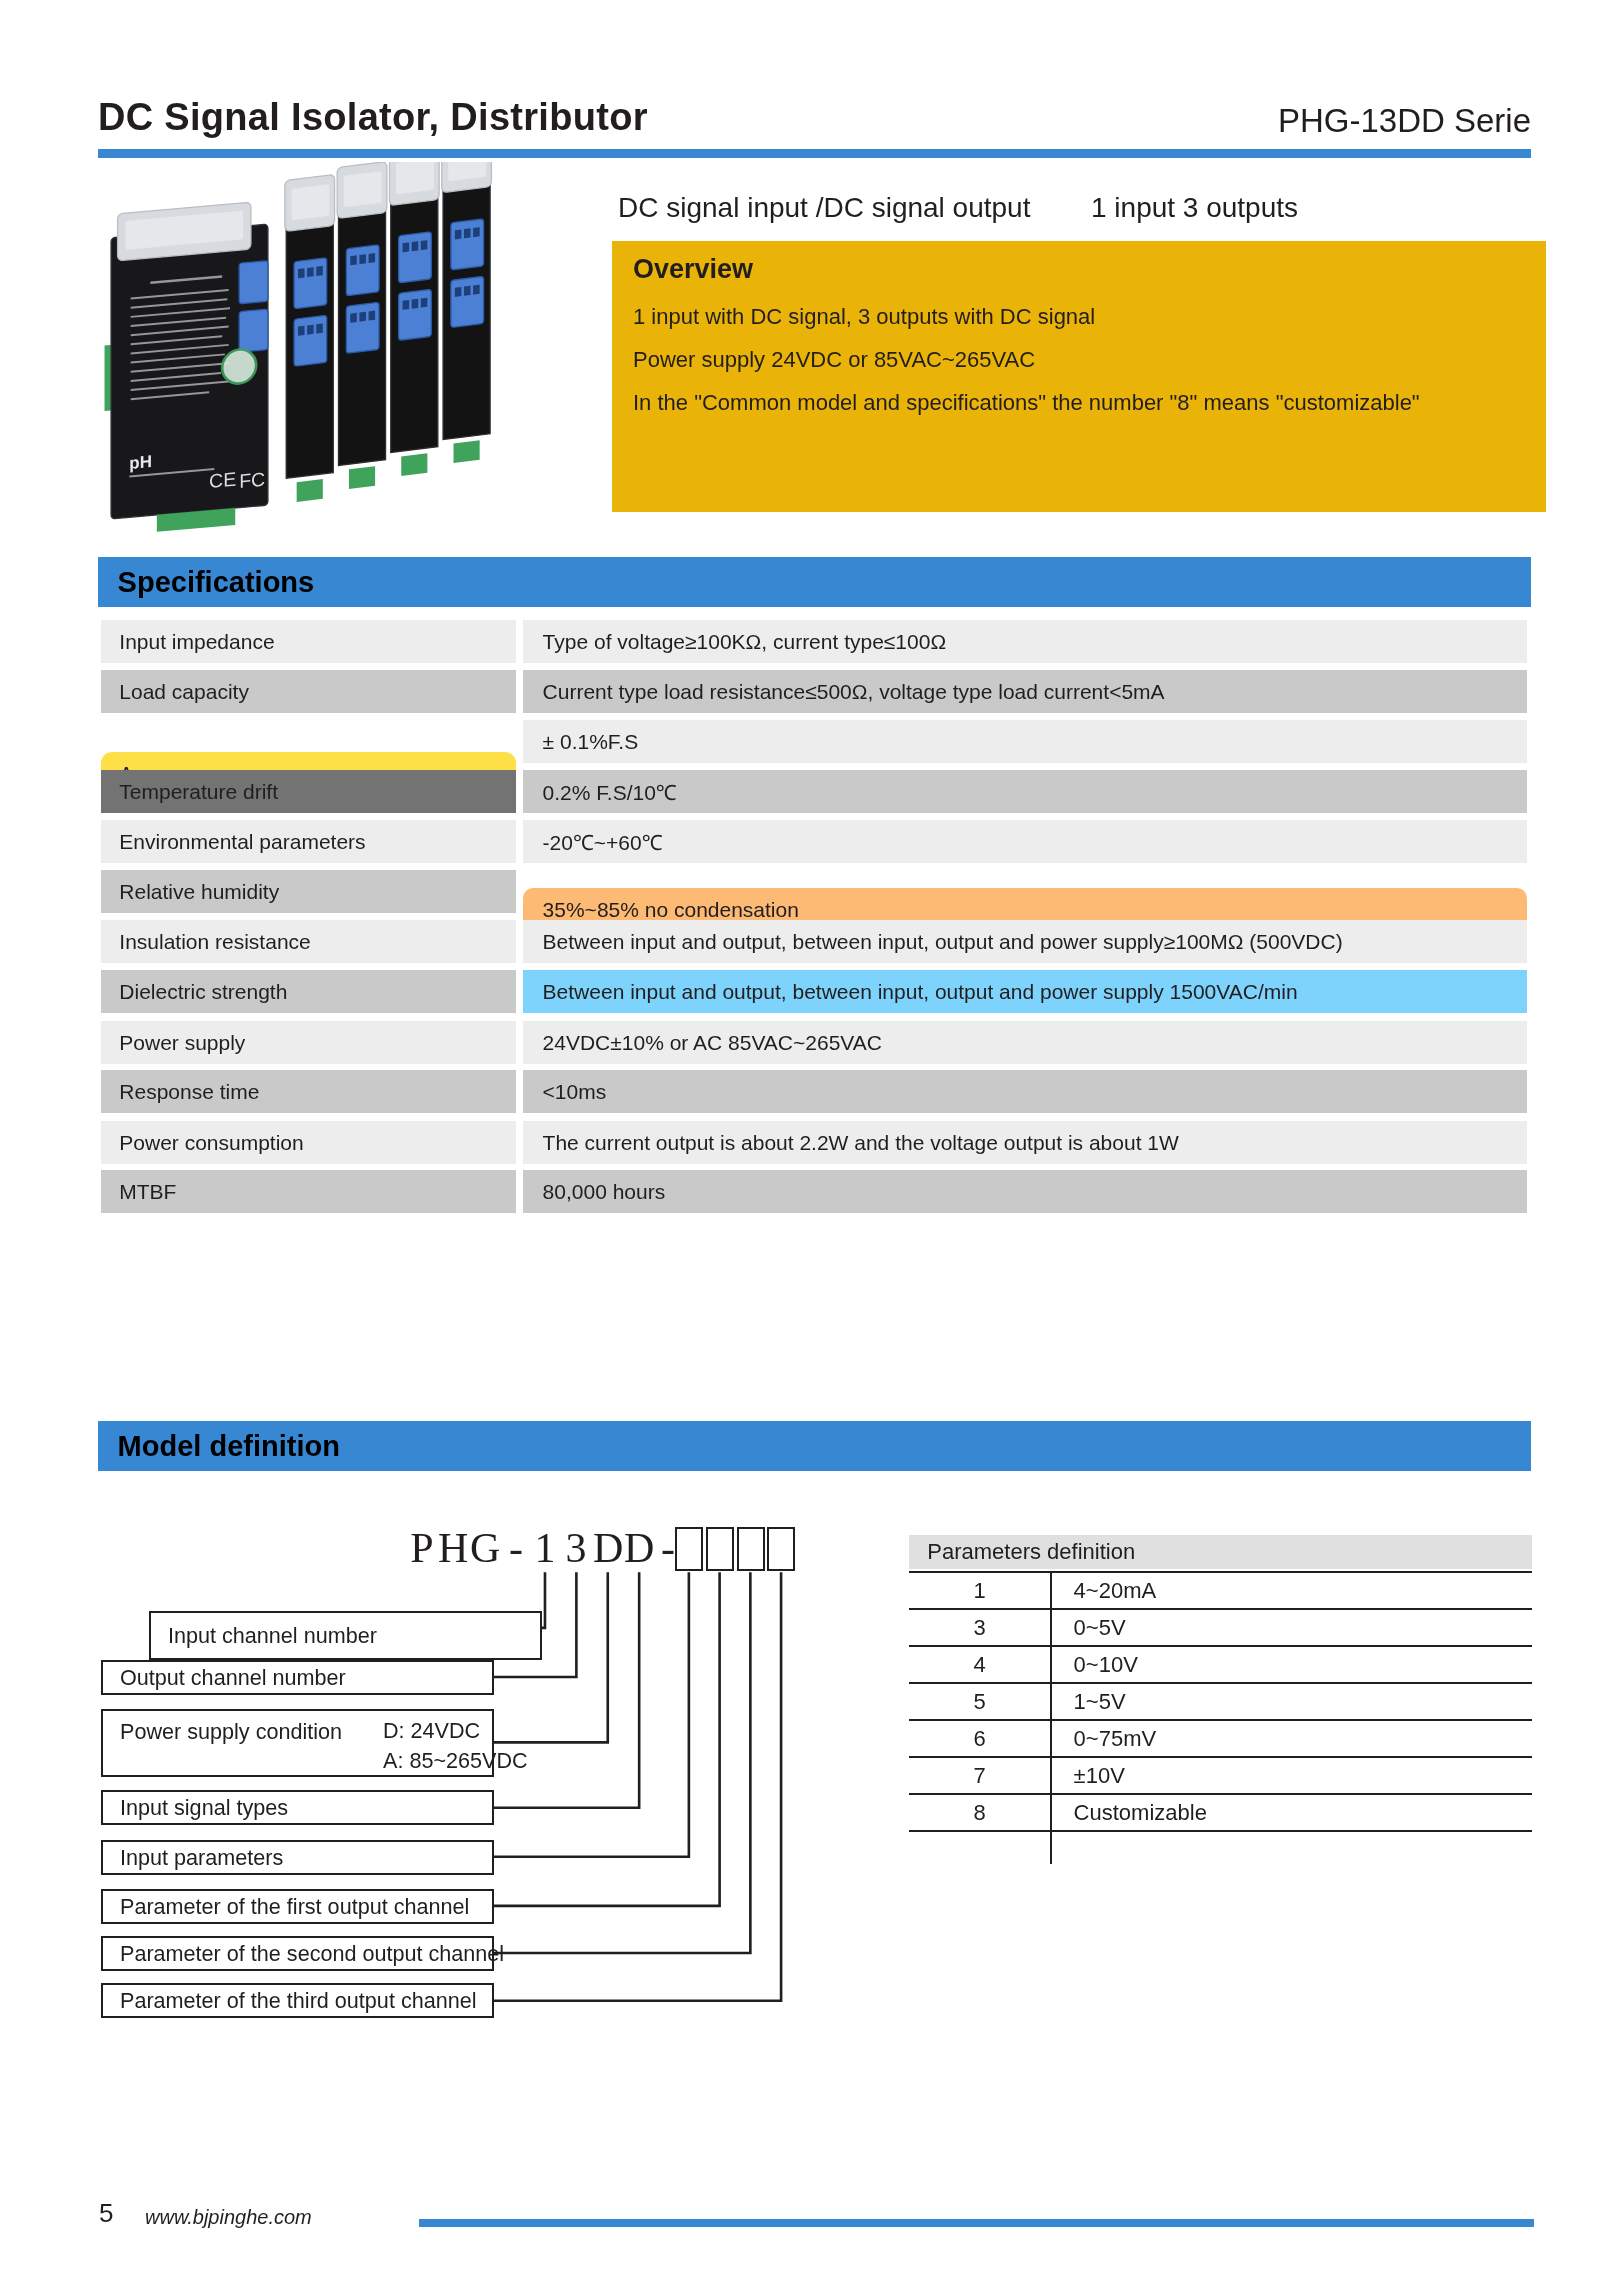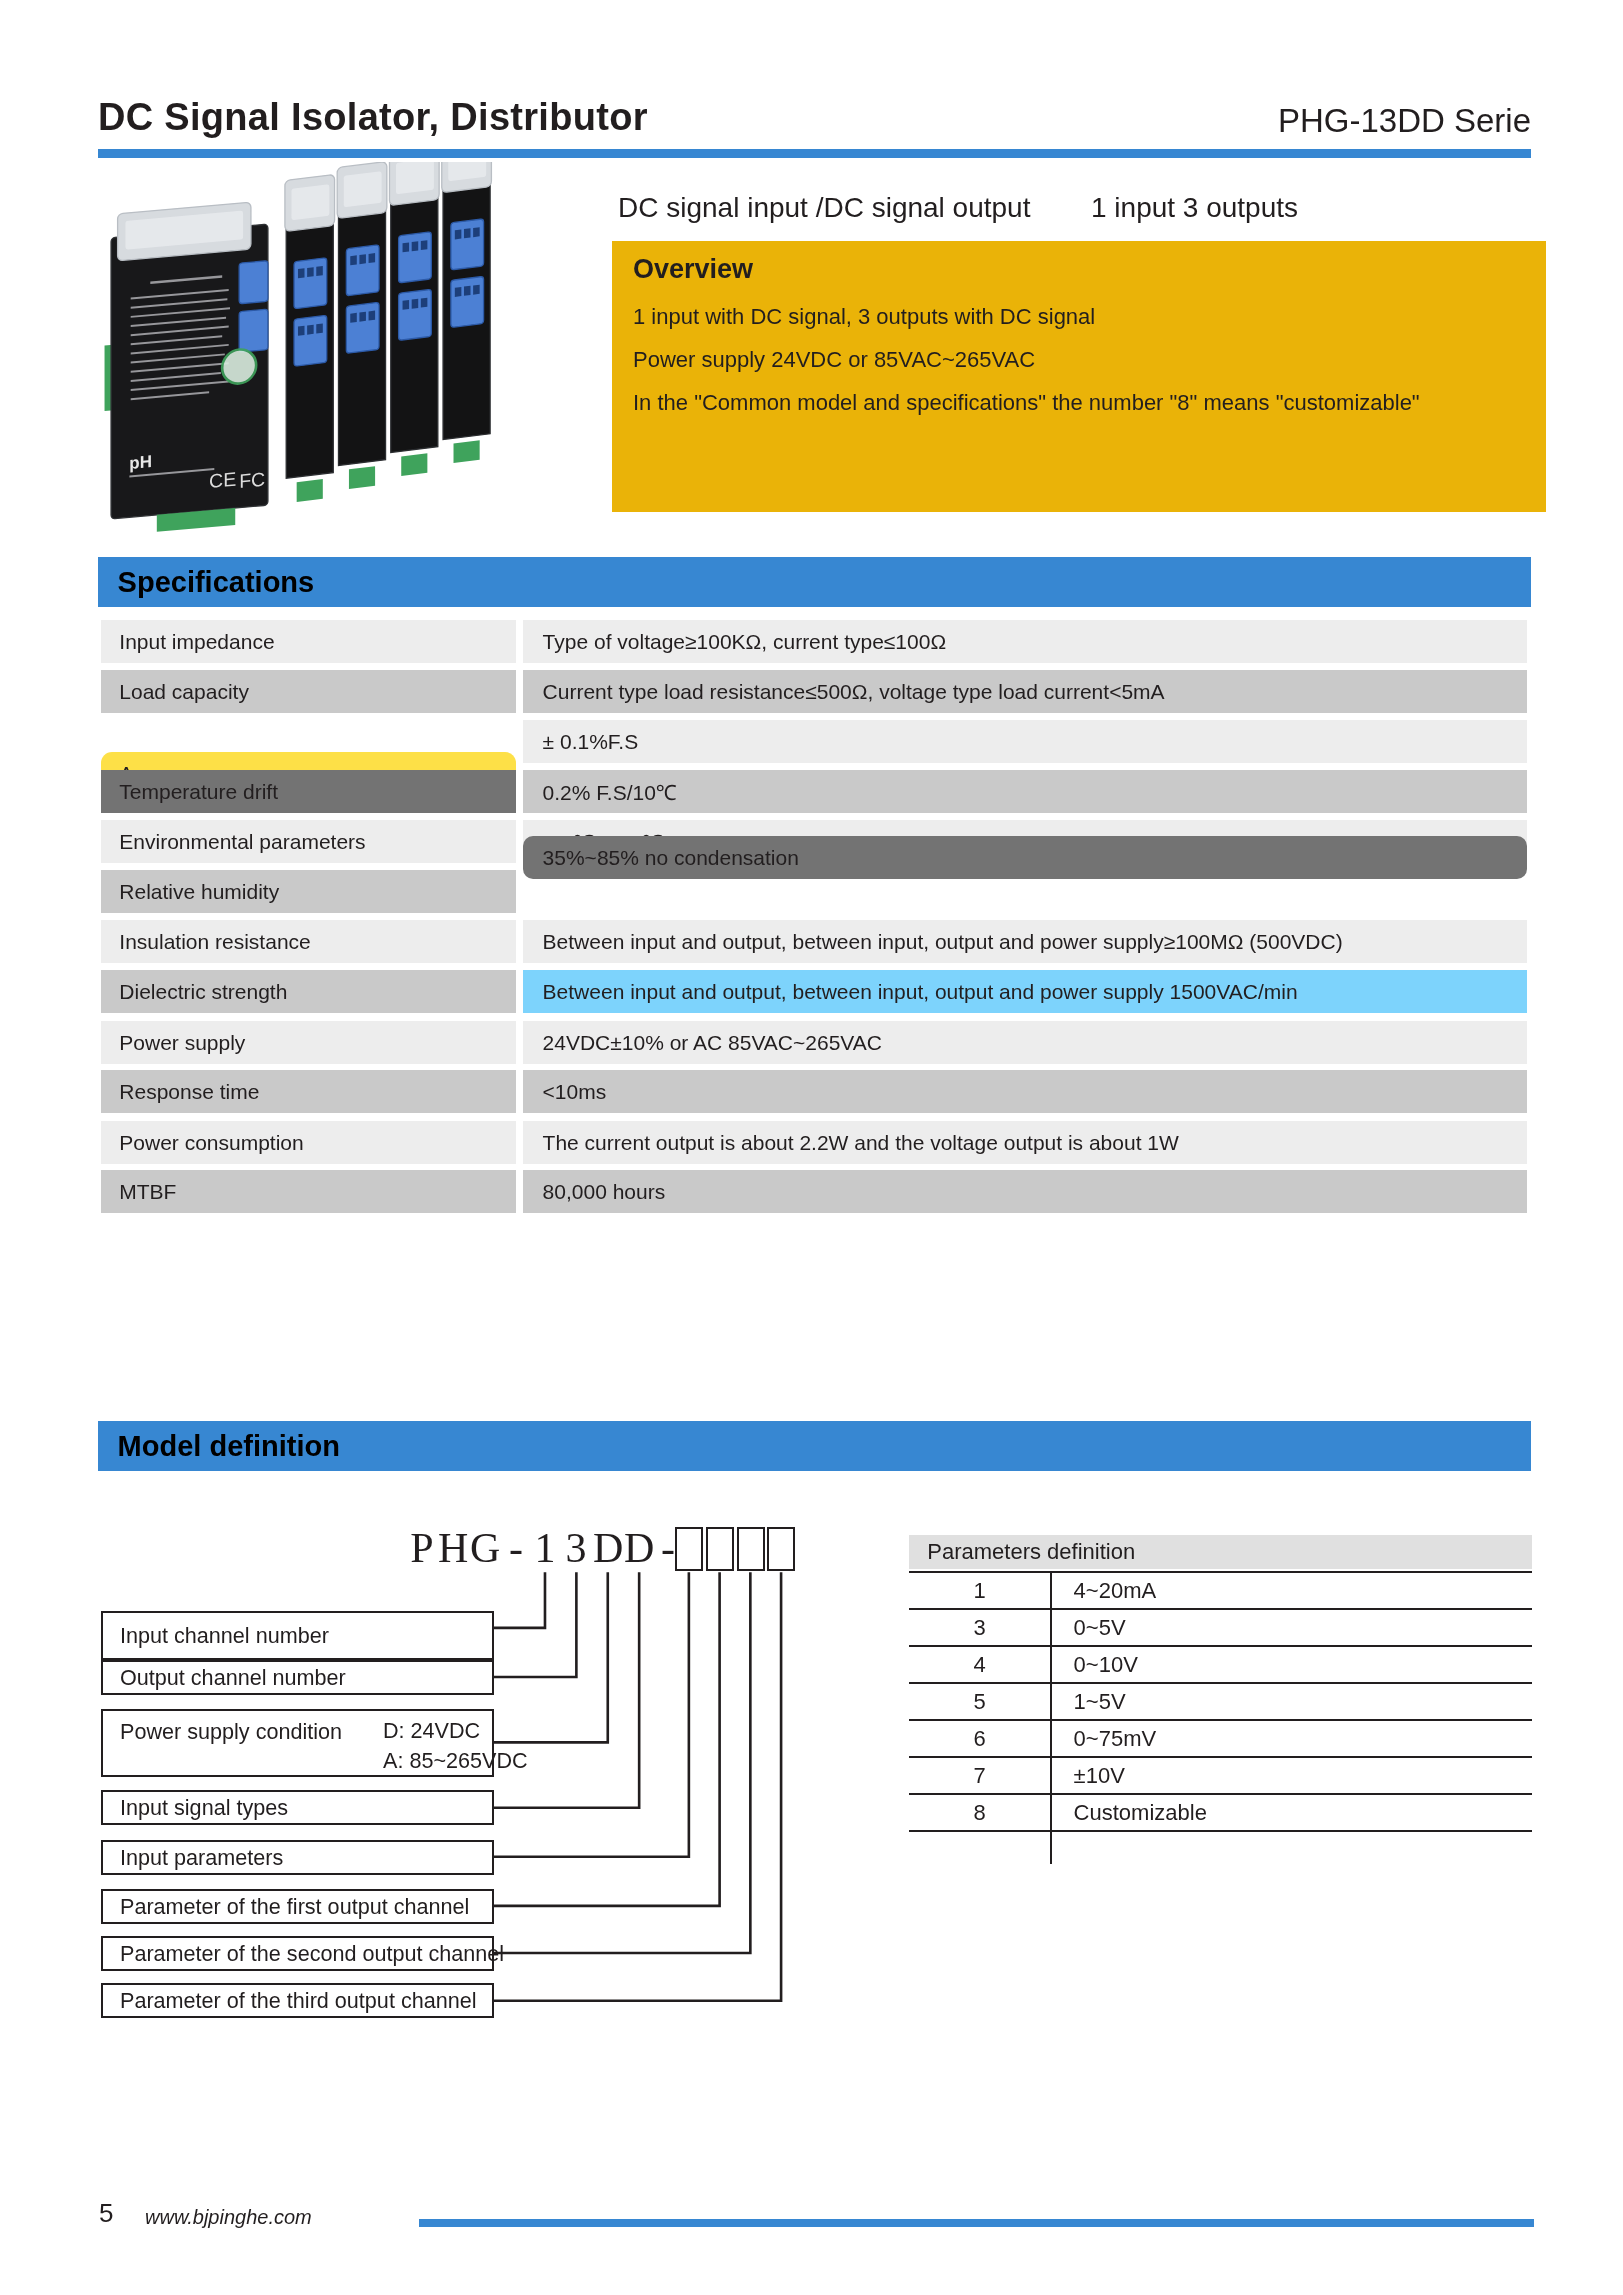--- a/index.html
+++ b/index.html
@@ -195,21 +195,21 @@
     <div class="spec-value" style="top: 620px; background: rgb(237, 237, 237);">Type of voltage≥100KΩ, current type≤100Ω</div>
     <div class="spec-label" style="top: 670px; background: rgb(201, 201, 201);">Load capacity</div>
     <div class="spec-value" style="top: 670px; background: rgb(201, 201, 201);">Current type load resistance≤500Ω, voltage type load current&lt;5mA</div>
     <div class="spec-label" style="top: 752px; background: #fde047; border-radius: 11px;">Accuracy</div>
     <div class="spec-value" style="top: 720px; background: rgb(237, 237, 237);">± 0.1%F.S</div>
     <div class="spec-label" style="top: 770px; background: #737373;">Temperature drift</div>
     <div class="spec-value" style="top: 770px; background: rgb(201, 201, 201);">0.2% F.S/10℃</div>
     <div class="spec-label" style="top: 820px; background: rgb(237, 237, 237);">Environmental parameters</div>
     <div class="spec-value" style="top: 820px; background: rgb(237, 237, 237);">-20℃~+60℃</div>
     <div class="spec-label" style="top: 870px; background: rgb(201, 201, 201);">Relative humidity</div>
-    <div class="spec-value" style="top: 836px; background: #737373; border-radius: 10px;">35%~85%  no condensation</div>
+    <div class="spec-value" style="top: 888px; background: #fdba74; border-radius: 10px;">35%~85%  no condensation</div>
     <div class="spec-label" style="top: 920px; background: rgb(237, 237, 237);">Insulation resistance</div>
     <div class="spec-value" style="top: 920px; background: rgb(237, 237, 237);">Between input and output, between input, output and power supply≥100MΩ (500VDC)</div>
     <div class="spec-label" style="top: 970px; background: rgb(201, 201, 201);">Dielectric strength</div>
     <div class="spec-value" style="top: 970px; background: #7dd3fc;">Between input and output, between input, output and power supply 1500VAC/min</div>
     <div class="spec-label" style="top: 1021px; background: rgb(237, 237, 237);">Power supply</div>
     <div class="spec-value" style="top: 1021px; background: rgb(237, 237, 237);">24VDC±10% or AC 85VAC~265VAC</div>
     <div class="spec-label" style="top: 1070px; background: rgb(201, 201, 201);">Response time</div>
     <div class="spec-value" style="top: 1070px; background: rgb(201, 201, 201);">&lt;10ms</div>
     <div class="spec-label" style="top: 1121px; background: rgb(237, 237, 237);">Power consumption</div>
     <div class="spec-value" style="top: 1121px; background: rgb(237, 237, 237);">The current output is about 2.2W and the voltage output is about 1W</div>
@@ -239,21 +239,21 @@
     <div class="code-char abs" style="left: 561px;">3</div>
     <div class="code-char abs" style="left: 593px;">D</div>
     <div class="code-char abs" style="left: 624px;">D</div>
     <div class="code-char abs" style="left: 653px;">-</div>
     <div class="code-box abs" style="left: 675px;"></div>
     <div class="code-box abs" style="left: 706px;"></div>
     <div class="code-box abs" style="left: 737px;"></div>
     <div class="code-box abs" style="left: 767px;"></div>
   </div>
 <div id="model-labels">
-    <div class="model-label" style="top: 1611px; height: 49px;">
+    <div class="model-label" style="top: 1611px; height: 49px; margin-left: 48px;">
       <span>Input channel number</span>
     </div>
     <div class="model-label" style="top: 1660px; height: 35px;">
       <span>Output channel number</span>
     </div>
     <div class="model-label with-options" style="top: 1709px; height: 68px;">
       <span>Power supply condition</span>
       <div class="label-options">
         <div>D: 24VDC</div>
         <div>A: 85~265VDC</div>

